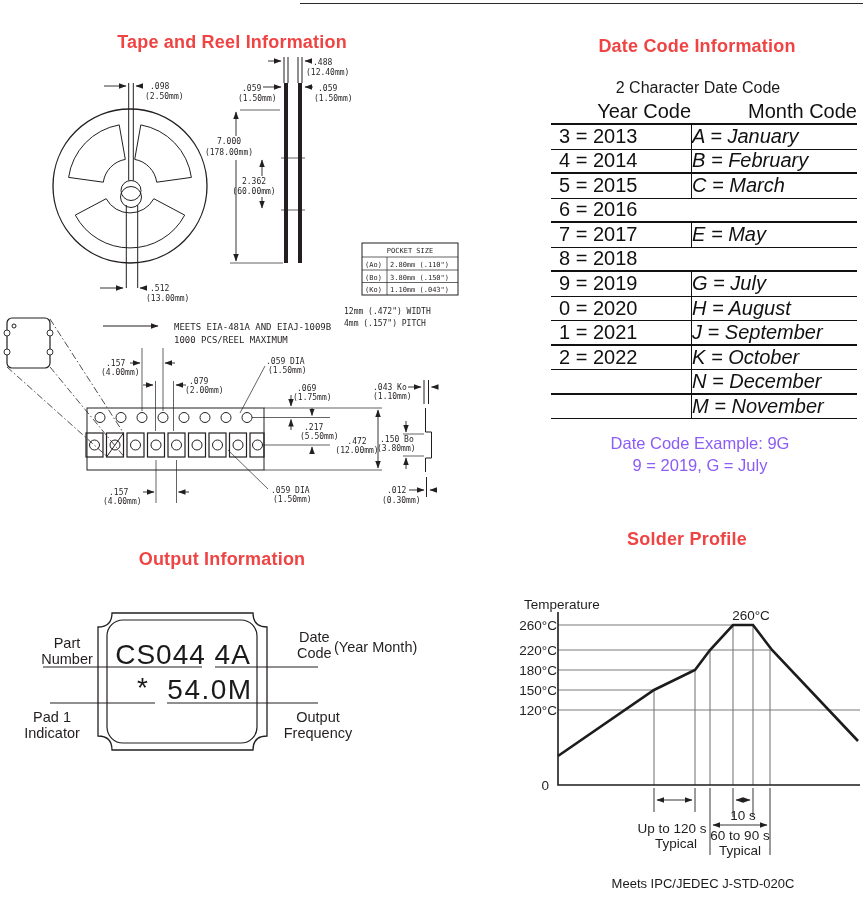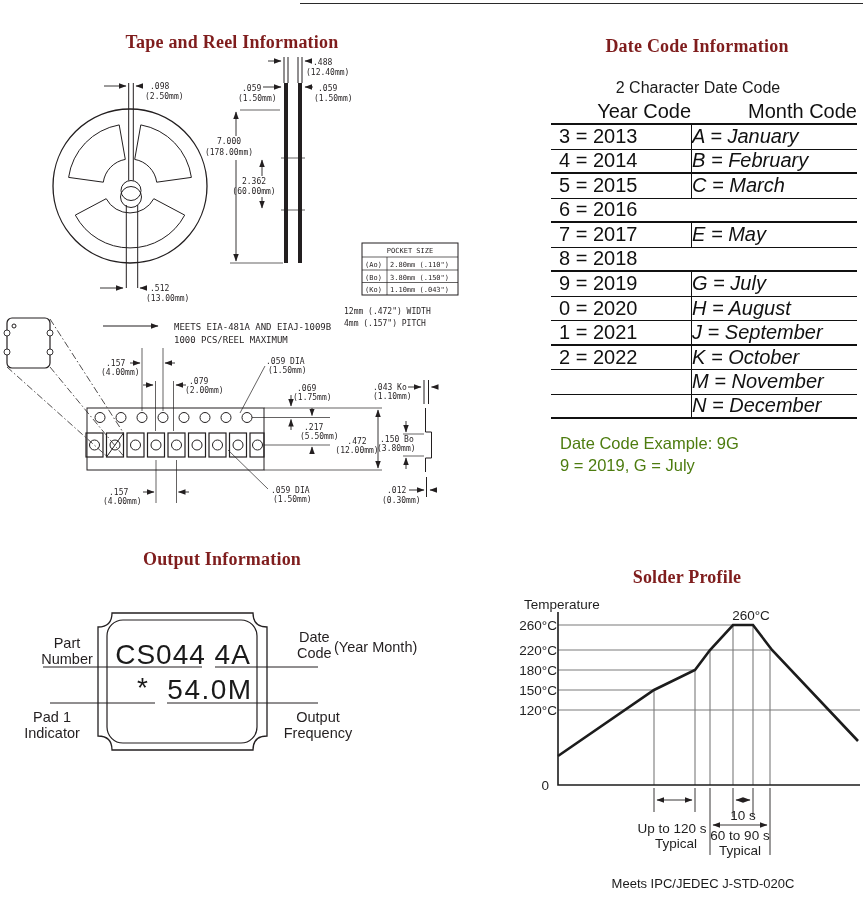--- a/index.html
+++ b/index.html
@@ -1,31 +1,31 @@
 <!DOCTYPE html>
 <html><head>
 <meta charset="utf-8">
 <style>
   html,body{margin:0;padding:0;background:#fff;}
   #page{position:relative;width:863px;height:909px;background:#fff;overflow:hidden;
         font-family:"Liberation Sans",sans-serif;color:#231f20;}
   .sec-title{position:absolute;text-align:center;font-weight:bold;font-size:18px;
-             color:#7f1d1d;letter-spacing:.2px;font-family:Liberation Serif, serif;}
+             color:#ef4444;letter-spacing:.2px;}
   .top-rule{position:absolute;left:300px;top:3px;width:563px;border-top:1.5px solid #2a2a2a;}
   
   .dc-sub{position:absolute;left:558px;top:79px;width:280px;text-align:center;font-size:16px;color:#1a1a1a;}
   .dc-table{position:absolute;left:551px;top:100px;width:306px;font-size:20px;color:#111;}
   .dc-head{display:flex;height:23px;align-items:center;border-bottom:2.5px solid #111;}
   .dc-head .y{width:140px;text-align:right;}
   .dc-head .m{flex:1;text-align:right;}
   .dc-row{display:flex;height:24.5px;align-items:center;border-bottom:1px solid #111;box-sizing:border-box;}
   .dc-row.thick{border-bottom-width:2.5px;}
   .dc-row .y{width:140px;padding-left:8px;box-sizing:border-box;}
   .dc-row .m{flex:1;border-left:1.5px solid #111;align-self:stretch;display:flex;align-items:center;font-style:italic;}
-  .dc-ex{position:absolute;width:280px;font-size:16.5px;color:#4d7c0f;}
+  .dc-ex{position:absolute;width:280px;text-align:center;font-size:16.5px;color:#8b5cf6;}
   
   svg{position:absolute;overflow:visible;}
   .ln{stroke:#231f20;fill:none;stroke-width:1;}
   .ln13{stroke-width:1.3;} .ln12{stroke-width:1.2;} .thin{stroke-width:.7;} .dim{stroke-width:.9;}
   .bar{stroke:#231f20;stroke-width:4;}
   .dash{stroke:#231f20;stroke-width:.8;fill:none;stroke-dasharray:7 2.5 1.5 2.5;}
   .cad{font-family:"DejaVu Sans Mono",monospace;font-size:8px;fill:#231f20;}
   .cad9{font-family:"DejaVu Sans Mono",monospace;font-size:9px;fill:#231f20;}
   .cad7{font-family:"DejaVu Sans Mono",monospace;font-size:7px;fill:#231f20;}
   .lbl{font-family:"Liberation Sans",sans-serif;font-size:14.5px;fill:#231f20;}
@@ -276,27 +276,27 @@
         <div class="m">H = August</div>
       </div>
     <div class="dc-row thick">
         <div class="y">1 = 2021</div>
         <div class="m">J = September</div>
       </div>
     <div class="dc-row">
         <div class="y">2 = 2022</div>
         <div class="m">K = October</div>
       </div>
+    <div class="dc-row thick">
+        <div class="y"></div>
+        <div class="m">N = December</div>
+      </div>
     <div class="dc-row">
         <div class="y"></div>
         <div class="m">M = November</div>
-      </div>
-    <div class="dc-row thick">
-        <div class="y"></div>
-        <div class="m">N = December</div>
       </div>
   </div>
 
   <div class="dc-ex" style="left:560px;top:434px;">Date Code Example: 9G</div>
   <div class="dc-ex" style="left:560px;top:456px;">9 = 2019, G = July</div>
 
   <div class="sec-title" style="left:92px;top:549px;width:260px;">Output Information</div>
 
   <svg width="470" height="195" viewBox="0 570 470 195" style="left:0;top:570px;">
     <g>
@@ -316,21 +316,21 @@
     <text class="lbl" text-anchor="middle" x="67" y="664">Number</text>
     <text class="lbl" x="299" y="642">Date</text>
     <text class="lbl" x="297" y="658">Code</text>
     <text class="lbl" x="334" y="652">(Year Month)</text>
     <text class="lbl" text-anchor="middle" x="52" y="722">Pad 1</text>
     <text class="lbl" text-anchor="middle" x="52" y="738">Indicator</text>
     <text class="lbl" text-anchor="middle" x="318" y="722">Output</text>
     <text class="lbl" text-anchor="middle" x="318" y="738">Frequency</text>
   </svg>
 
-  <div class="sec-title" style="left:557px;top:567px;width:260px;">Solder Profile</div>
+  <div class="sec-title" style="left:557px;top:529px;width:260px;">Solder Profile</div>
 
   <svg width="383" height="275" viewBox="480 590 383 275" style="left:480px;top:590px;">
     <defs>
       <marker id="ah2" markerWidth="8" markerHeight="6" refX="7" refY="2.75" orient="auto-start-reverse" markerUnits="userSpaceOnUse">
         <path d="M0,0 L7.5,2.75 L0,5.5 Z" fill="#231f20"></path>
       </marker>
     </defs>
     <text class="ct" x="524" y="609">Temperature</text>
     <g>
       <line class="gray" x1="558" y1="625" x2="733" y2="625"></line>

